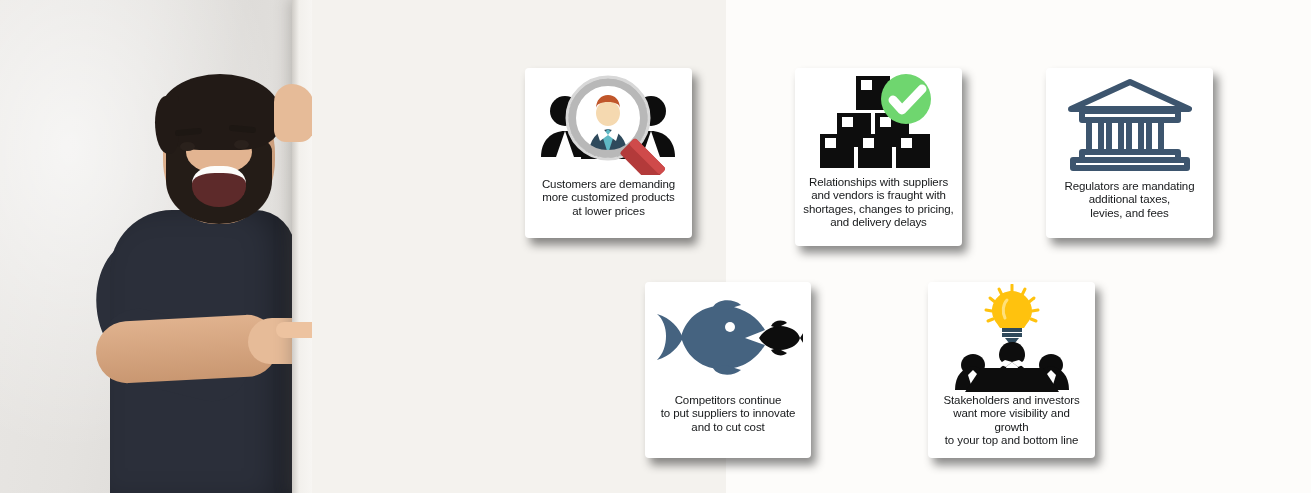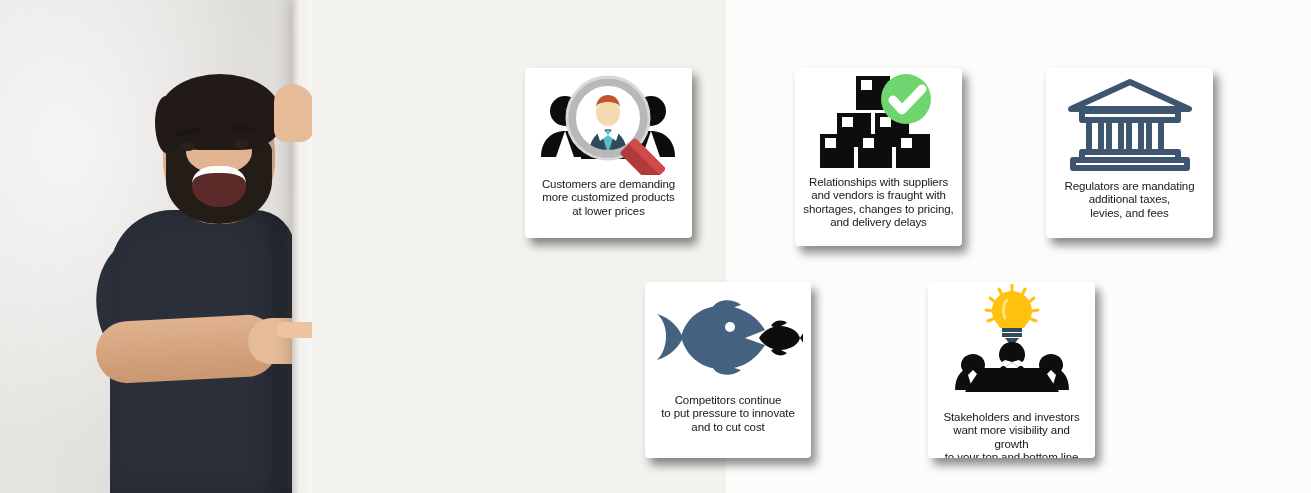--- a/index.html
+++ b/index.html
@@ -154,21 +154,21 @@
   
   #card-customers{left:525px;top:68px;width:167px;height:170px;}
   #card-customers .icon-box{width:167px;height:110px;}
   #card-suppliers{left:795px;top:68px;width:167px;height:178px;}
   #card-suppliers .icon-box{width:167px;height:108px;}
   #card-regulators{left:1046px;top:68px;width:167px;height:170px;}
   #card-regulators .icon-box{width:167px;height:112px;}
   
   #card-competitors{left:645px;top:282px;width:166px;height:176px;}
   #card-competitors .icon-box{width:166px;height:112px;}
-  #card-stakeholders{left:928px;top:282px;width:167px;height:176px;gap:17px;}
+  #card-stakeholders{left:928px;top:282px;width:167px;height:176px;}
   #card-stakeholders .icon-box{width:167px;height:112px;}
 
   svg{display:block;}
 </style>
 </head>
 <body>
 
 <div class="stage">
 
   <div class="bg-left-panel"></div>
@@ -305,21 +305,21 @@
         <circle cx="77" cy="29" r="5" fill="#ffffff"></circle>
 
         <path d="M106 40 C112 30 124 26 134 29 C142 31 146 36 147 40
                  C146 44 142 49 134 51 C124 54 112 50 106 40 Z" fill="#0d0d0d"></path>
         <path d="M147 40 L152 32 L152 48 Z" fill="#0d0d0d"></path>
         <path d="M118 28 C121 22 130 21 134 25 L124 30 Z" fill="#0d0d0d"></path>
         <path d="M118 52 C121 58 130 59 134 55 L124 50 Z" fill="#0d0d0d"></path>
       </svg>
     </div>
     <div class="caption">Competitors continue
-to put  pressure to innovate
+to put  suppliers to innovate
 and to cut cost</div>
   </div>
 
   <div class="card" id="card-stakeholders">
     <div class="icon-box">
       <svg width="130" height="108" viewBox="0 0 130 108">
 
         <g stroke="#ffc20e" stroke-width="3" stroke-linecap="round">
           <line x1="65" y1="1" x2="65" y2="8"></line>
           <line x1="52" y1="5" x2="55" y2="11"></line>

